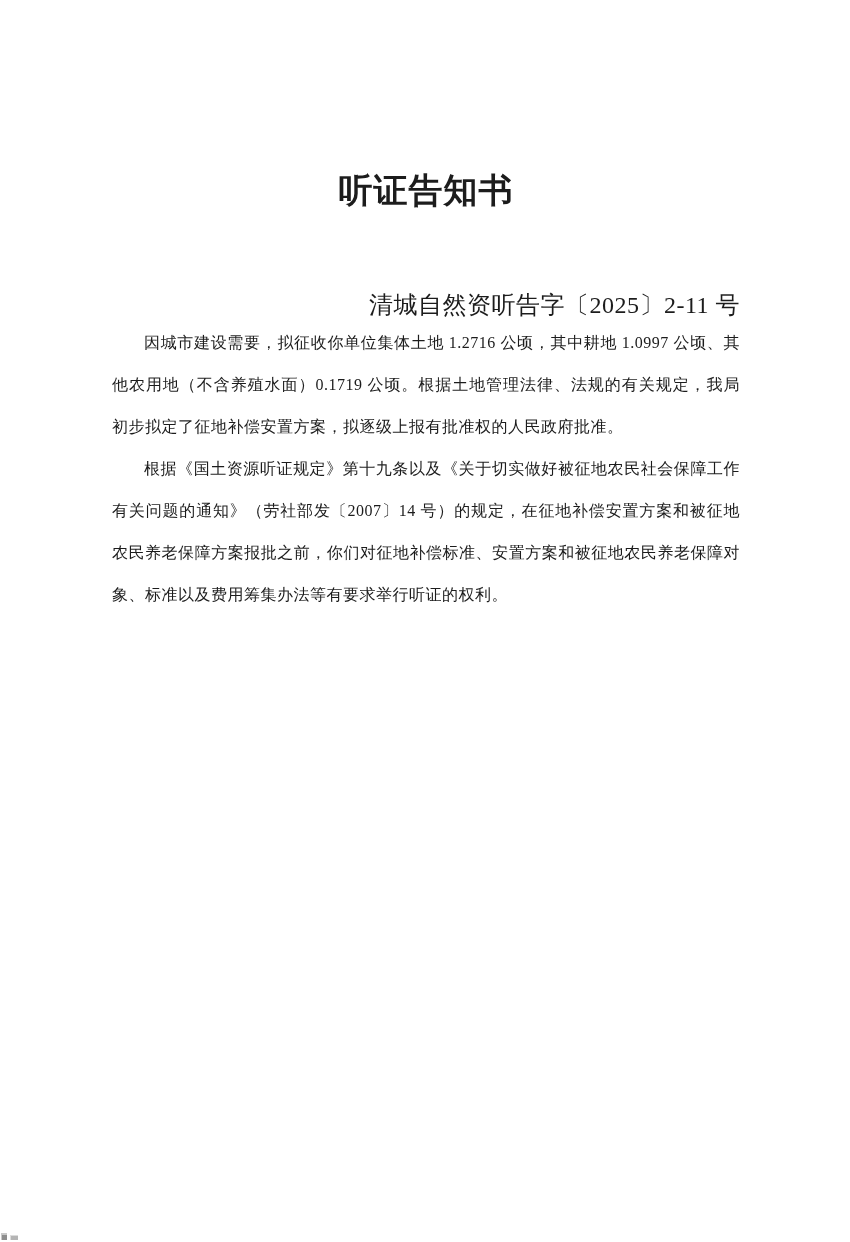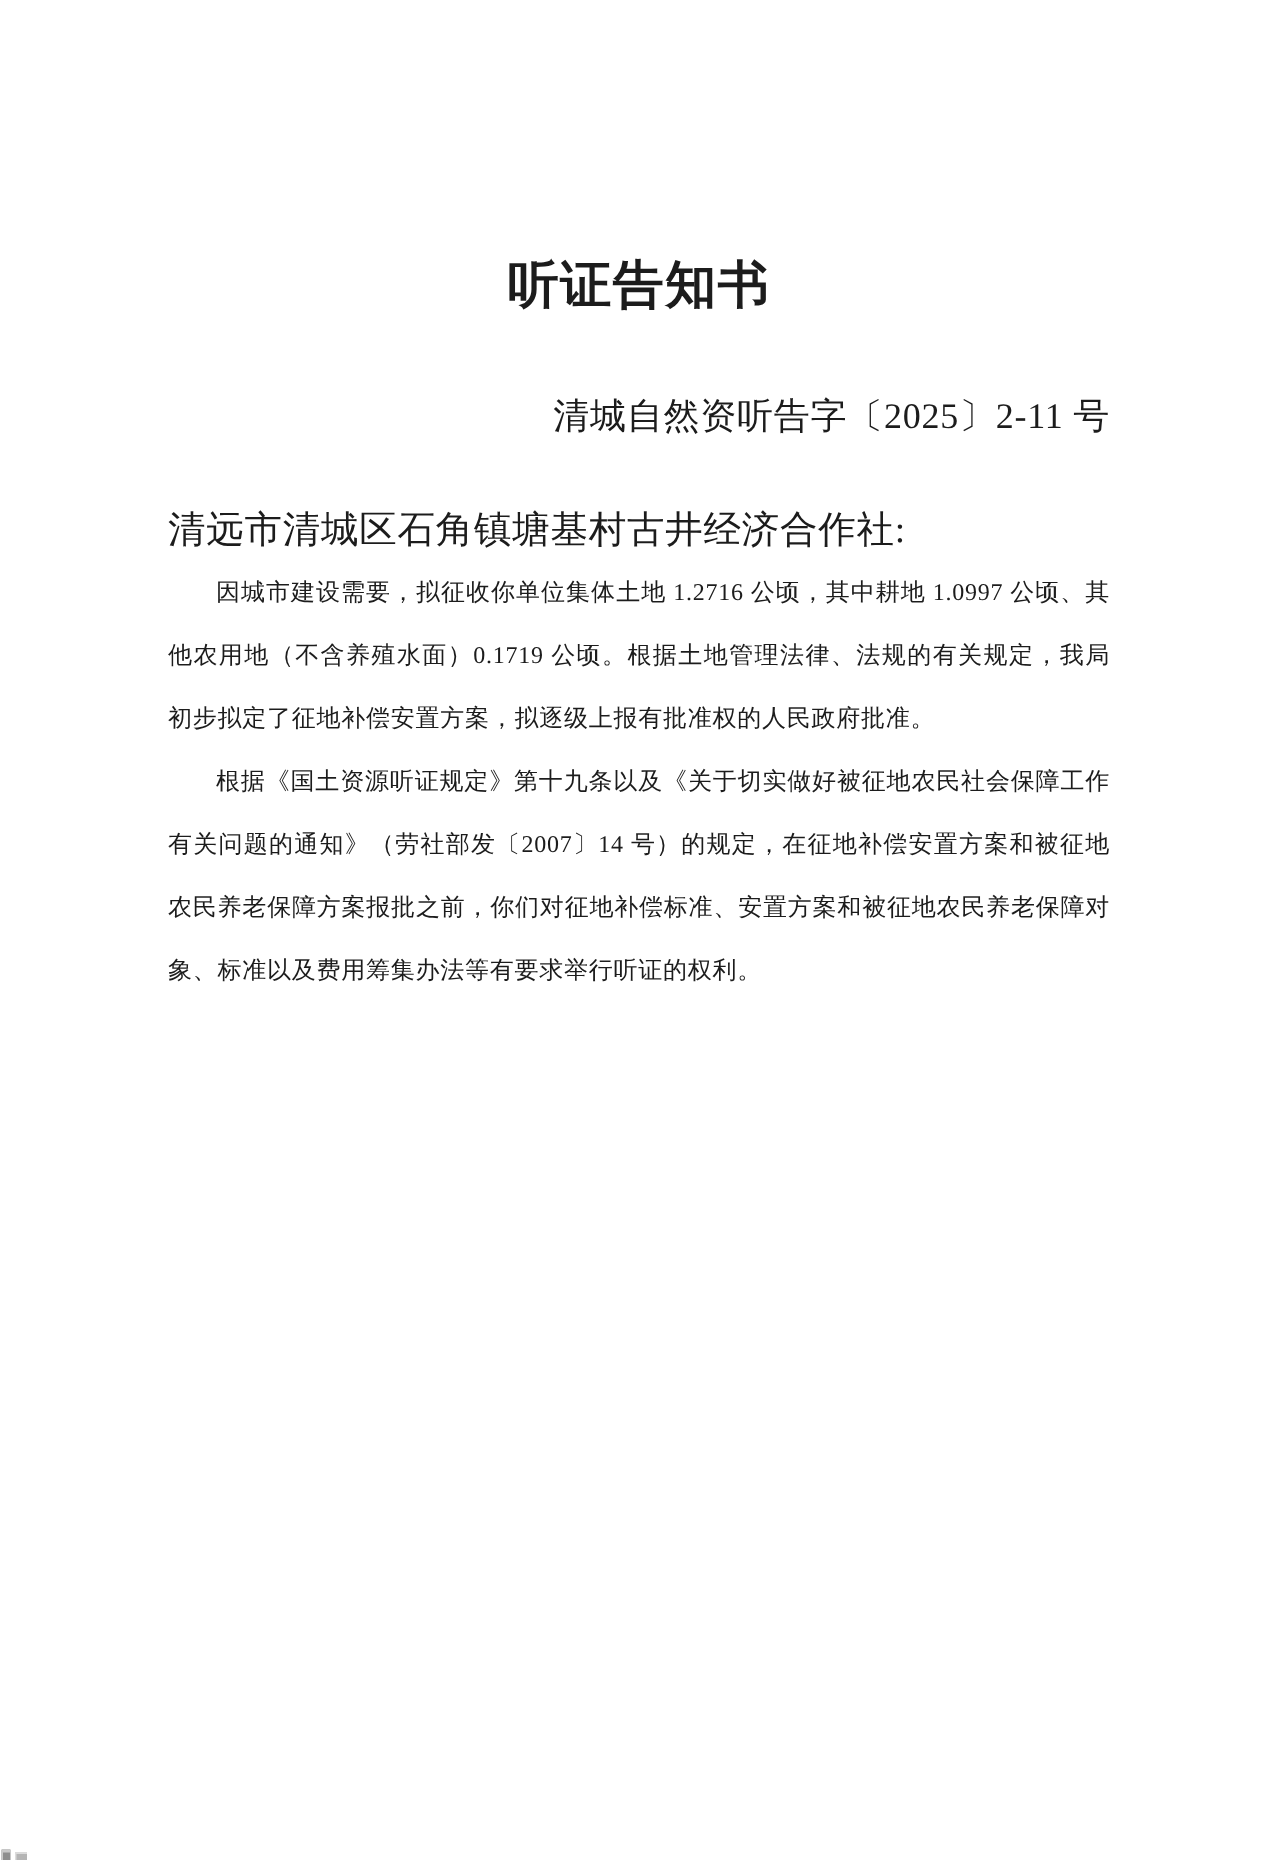--- a/index.html
+++ b/index.html
@@ -28,21 +28,21 @@
   }
   .doc-title {
     margin: 170px 0 0 0;
     text-align: center;
     font-size: 34px;
     line-height: 42px;
     font-weight: 700;
     letter-spacing: 1px;
   }
   .ref-number {
-    margin: 49px 0 0 0;
+    margin: 76px 0 0 0;
     text-align: right;
     font-size: 24px;
     line-height: 34px;
     letter-spacing: 0.5px;
   }
   .addressee {
     margin: 38px 0 0 0;
     font-size: 25px;
     line-height: 42px;
     letter-spacing: 0.5px;
@@ -77,21 +77,20 @@
 </style>
 </head>
 <body>
 
 <div class="page">
   <div class="content">
     <h1 class="doc-title">听证告知书</h1>
 
     <div class="ref-number">清城自然资听告字〔2025〕2-11 号</div>
 
-    <div class="addressee">清远市清城区石角镇塘基村古井经济合作社:</div>
 
     <p class="para">因城市建设需要，拟征收你单位集体土地 1.2716 公顷，其中耕地 1.0997 公顷、其他农用地（不含养殖水面）0.1719 公顷。根据土地管理法律、法规的有关规定，我局初步拟定了征地补偿安置方案，拟逐级上报有批准权的人民政府批准。</p>
 
 
     <p class="para">根据《国土资源听证规定》第十九条以及《关于切实做好被征地农民社会保障工作有关问题的通知》（劳社部发〔2007〕14 号）的规定，在征地补偿安置方案和被征地农民养老保障方案报批之前，你们对征地补偿标准、安置方案和被征地农民养老保障对象、标准以及费用筹集办法等有要求举行听证的权利。</p>
   </div>
 
   <div class="speck-a"></div>
   <div class="speck-b"></div>
 </div>

